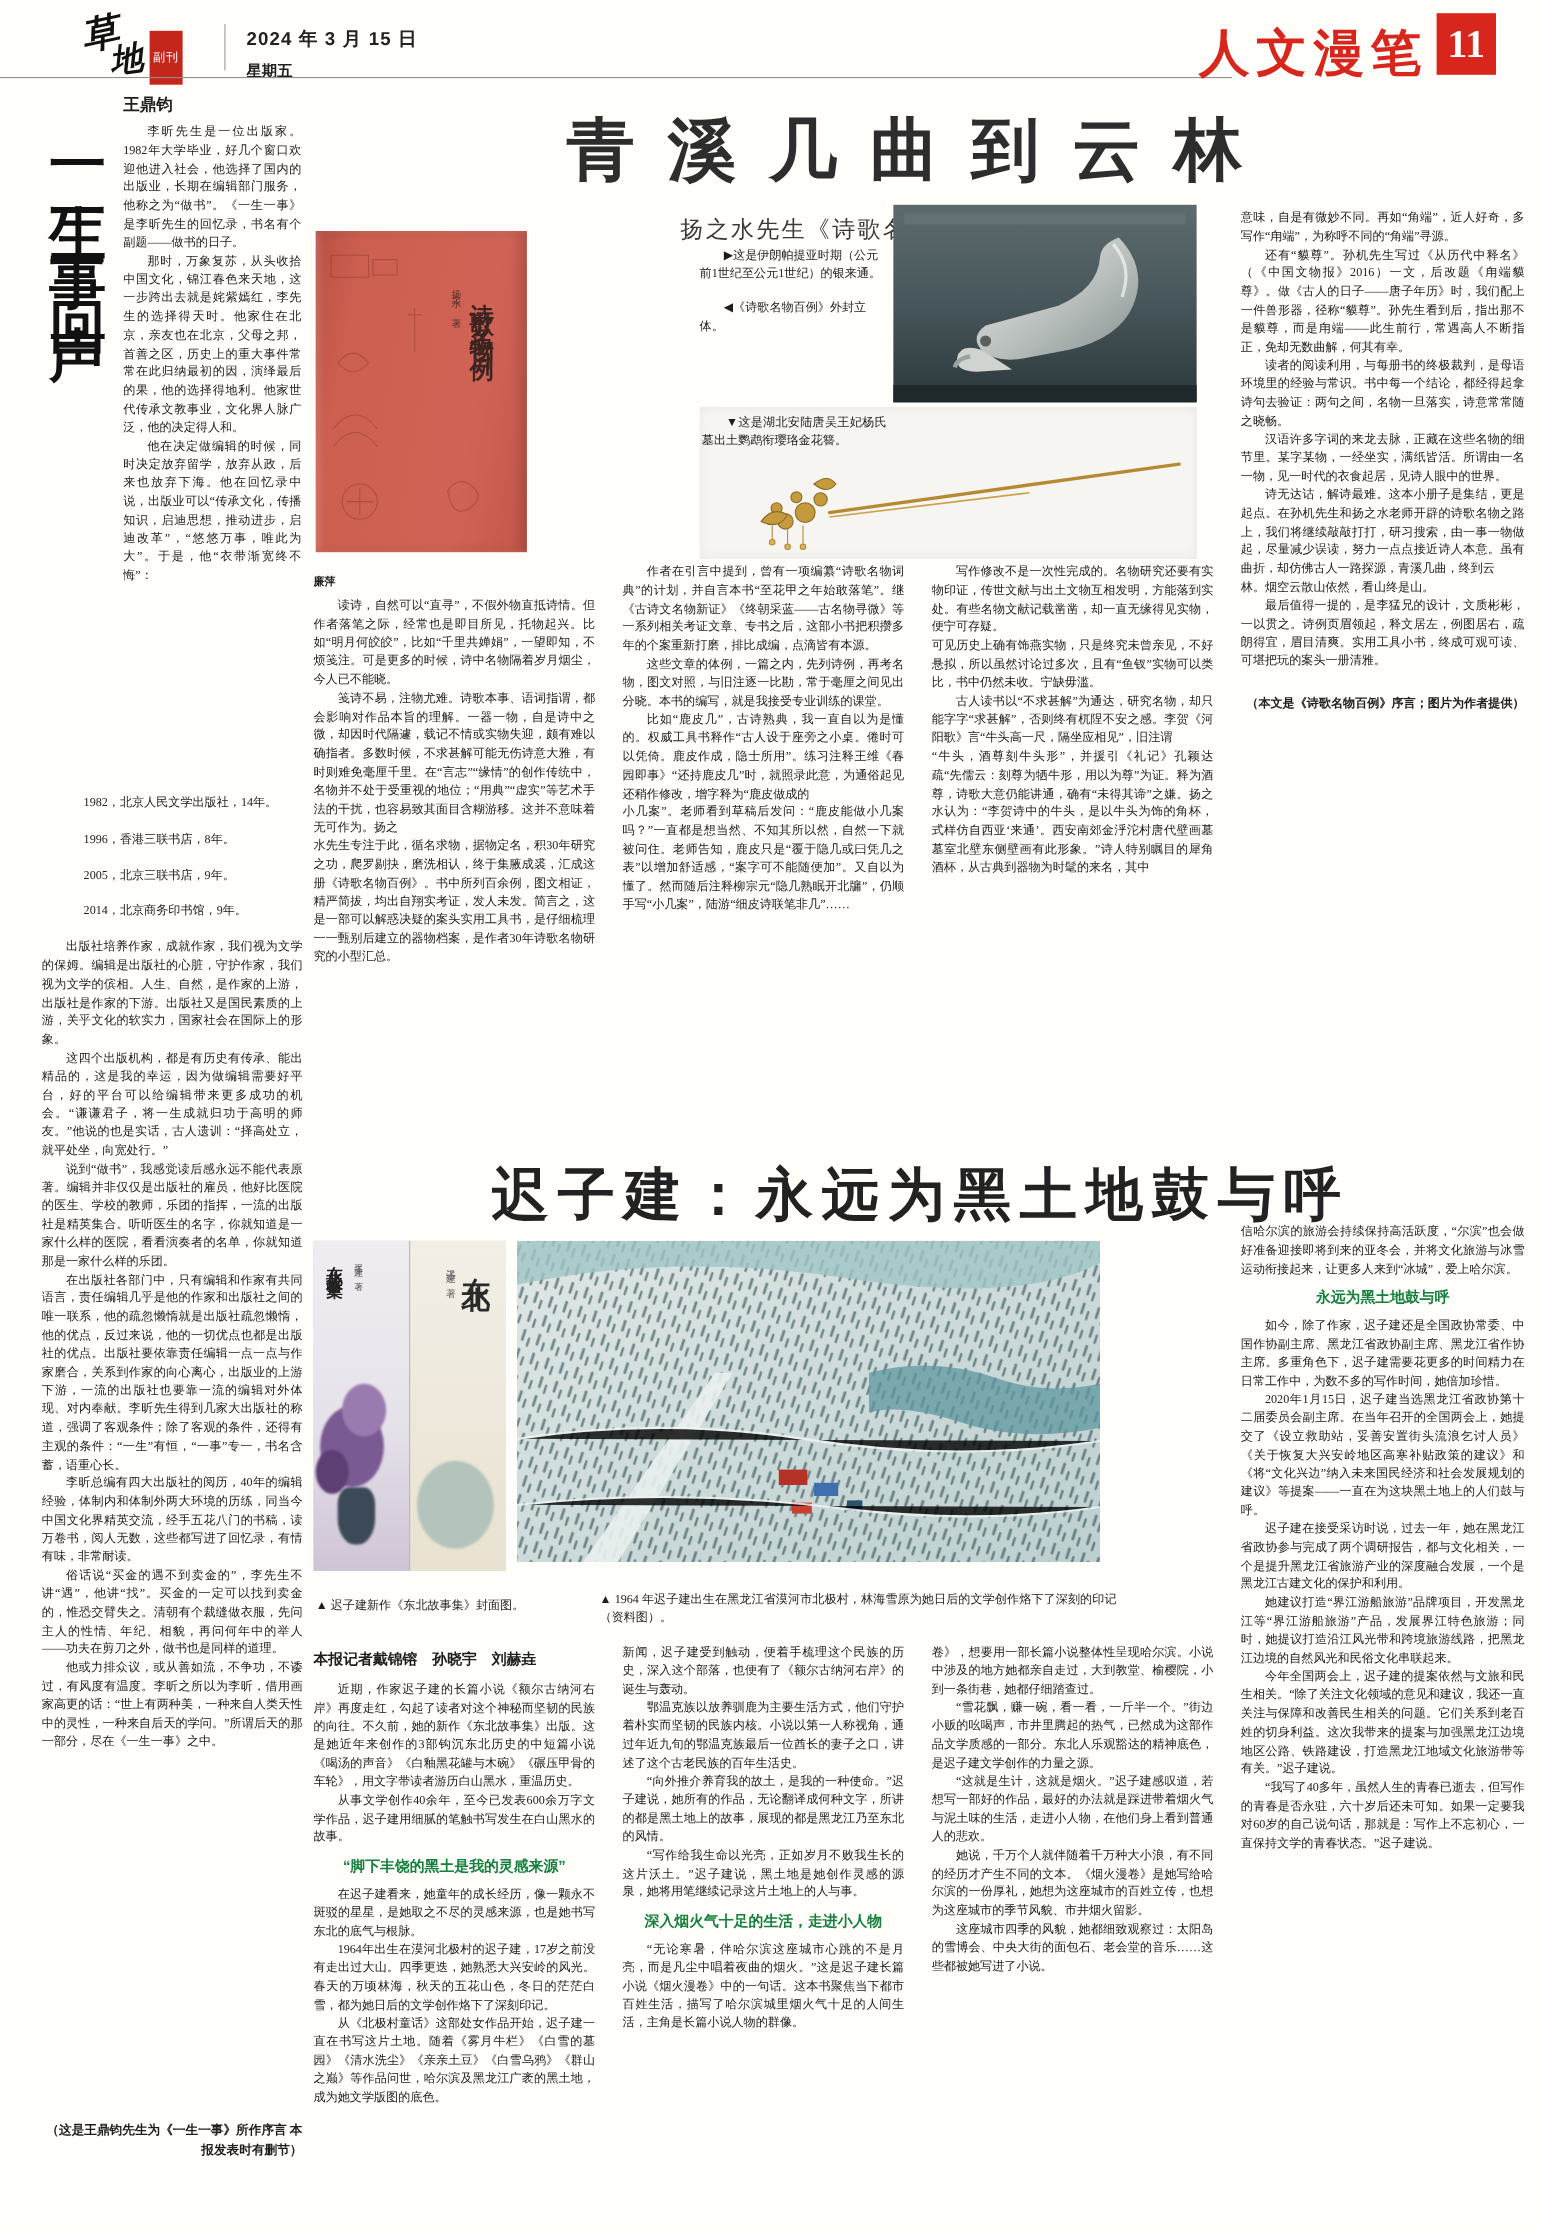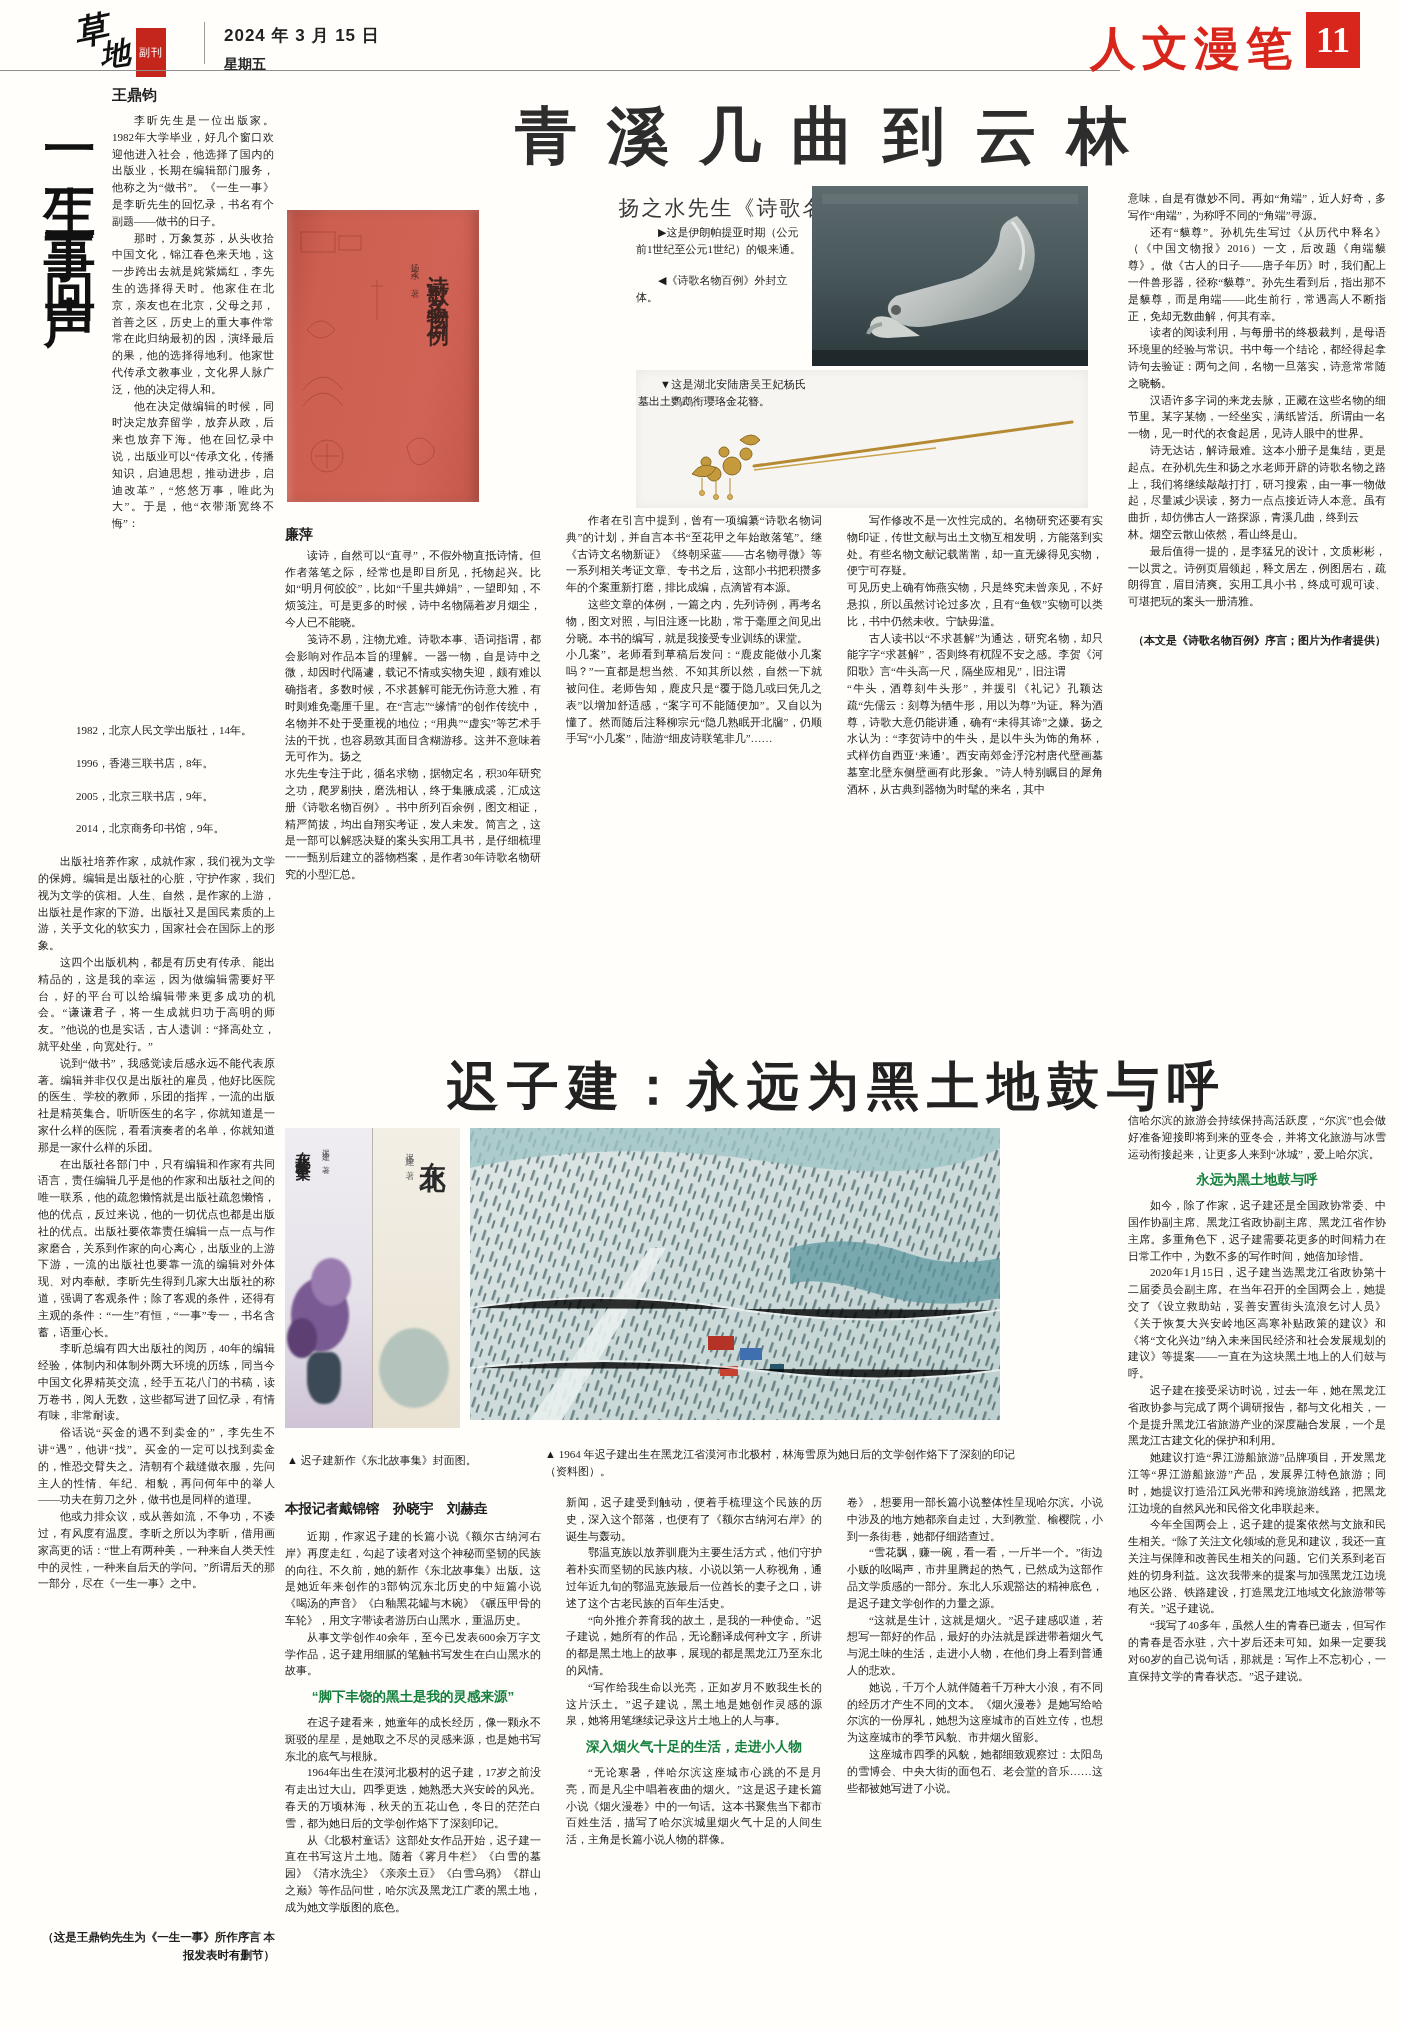--- a/index.html
+++ b/index.html
@@ -50,21 +50,21 @@
   #a1-captions{left:636px;top:224px;width:165px;height:240px;font-size:11px;line-height:17px;}
   #a1-captions p{margin:0 0 14px 0;text-indent:2em;}
   #a1-photo1{left:812px;top:186px;width:276px;height:180px;}
   #a1-photo2{left:636px;top:370px;width:452px;height:138px;background:#f6f5f1;box-shadow:inset 0 0 12px rgba(0,0,0,.06);}
   #a1-photo2 .cap{position:absolute;left:2px;top:6px;width:168px;font-size:11px;line-height:17px;text-indent:2em;text-align:justify;}
   .a1col{top:512px;height:528px;width:256px;}
   #a1-c1{left:285px;}
   #a1-c2{left:566px;}
   #a1-c3{left:847px;}
   #a1-c4{left:1128px;top:190px;height:850px;width:258px;}
-  #a1-byline{font-weight:bold;font-family:"Liberation Sans",sans-serif;font-size:14px;text-indent:0;margin-bottom:4px;}
+  #a1-byline{font-weight:bold;font-family:"Liberation Sans",sans-serif;font-size:10px;text-indent:0;margin-bottom:4px;}
   
   #a2-headline{left:282px;top:1052px;width:1110px;text-align:center;font-size:52px;font-weight:bold;
                letter-spacing:8px;color:#222;font-family:"Liberation Serif",serif;white-space:nowrap;}
   #a2-covers{left:285px;top:1128px;width:175px;height:300px;background:#d8d4cc;display:flex;}
   .bookcover{position:relative;flex:1;overflow:hidden;}
   #bc-left{background:linear-gradient(180deg,#efedf2 0%,#e6e2ea 55%,#cfc4d6 100%);border-right:1px solid #b9b3aa;}
   #bc-left .t{position:absolute;left:8px;top:10px;writing-mode:vertical-rl;text-orientation:upright;font-size:15px;
               font-weight:bold;letter-spacing:4px;color:#222;}
   #bc-left .a{position:absolute;left:34px;top:14px;writing-mode:vertical-rl;text-orientation:upright;font-size:8px;
               letter-spacing:2px;color:#555;}
@@ -201,20 +201,21 @@
 
   <div class="col a1col" id="a1-c1">
     <p id="a1-byline">廉萍</p>
     <p class="bt">读诗，自然可以“直寻”，不假外物直抵诗情。但作者落笔之际，经常也是即目所见，托物起兴。比如“明月何皎皎”，比如“千里共婵娟”，一望即知，不烦笺注。可是更多的时候，诗中名物隔着岁月烟尘，今人已不能晓。</p>
     <p class="bt">笺诗不易，注物尤难。诗歌本事、语词指谓，都会影响对作品本旨的理解。一器一物，自是诗中之微，却因时代隔遽，载记不情或实物失迎，颇有难以确指者。多数时候，不求甚解可能无伤诗意大雅，有时则难免毫厘千里。在“言志”“缘情”的创作传统中，名物并不处于受重视的地位；“用典”“虚实”等艺术手法的干扰，也容易致其面目含糊游移。这并不意味着无可作为。扬之</p>
     <p class="bt ni">水先生专注于此，循名求物，据物定名，积30年研究之功，爬罗剔抉，磨洗相认，终于集腋成裘，汇成这册《诗歌名物百例》。书中所列百余例，图文相证，精严简拔，均出自翔实考证，发人未发。简言之，这是一部可以解惑决疑的案头实用工具书，是仔细梳理一一甄别后建立的器物档案，是作者30年诗歌名物研究的小型汇总。</p>
   </div>
   <div class="col a1col" id="a1-c2">
     <p class="bt">作者在引言中提到，曾有一项编纂“诗歌名物词典”的计划，并自言本书“至花甲之年始敢落笔”。继《古诗文名物新证》《终朝采蓝——古名物寻微》等一系列相关考证文章、专书之后，这部小书把积攒多年的个案重新打磨，排比成编，点滴皆有本源。</p>
     <p class="bt">这些文章的体例，一篇之内，先列诗例，再考名物，图文对照，与旧注逐一比勘，常于毫厘之间见出分晓。本书的编写，就是我接受专业训练的课堂。</p>
+    <p class="bt">比如“鹿皮几”，古诗熟典，我一直自以为是懂的。权威工具书释作“古人设于座旁之小桌。倦时可以凭倚。鹿皮作成，隐士所用”。练习注释王维《春园即事》“还持鹿皮几”时，就照录此意，为通俗起见还稍作修改，增字释为“鹿皮做成的</p>
     <p class="bt ni">小几案”。老师看到草稿后发问：“鹿皮能做小几案吗？”一直都是想当然、不知其所以然，自然一下就被问住。老师告知，鹿皮只是“覆于隐几或曰凭几之表”以增加舒适感，“案字可不能随便加”。又自以为懂了。然而随后注释柳宗元“隐几熟眠开北牖”，仍顺手写“小几案”，陆游“细皮诗联笔非几”……</p>
   </div>
   <div class="col a1col" id="a1-c3">
     <p class="bt">写作修改不是一次性完成的。名物研究还要有实物印证，传世文献与出土文物互相发明，方能落到实处。有些名物文献记载凿凿，却一直无缘得见实物，便宁可存疑。</p>
     <p class="bt ni">可见历史上确有饰燕实物，只是终究未曾亲见，不好悬拟，所以虽然讨论过多次，且有“鱼钗”实物可以类比，书中仍然未收。宁缺毋滥。</p>
     <p class="bt">古人读书以“不求甚解”为通达，研究名物，却只能字字“求甚解”，否则终有杌陧不安之感。李贺《河阳歌》言“牛头高一尺，隔坐应相见”，旧注谓</p>
     <p class="bt ni">“牛头，酒尊刻牛头形”，并援引《礼记》孔颖达疏“先儒云：刻尊为牺牛形，用以为尊”为证。释为酒尊，诗歌大意仍能讲通，确有“未得其谛”之嫌。扬之水认为：“李贺诗中的牛头，是以牛头为饰的角杯，式样仿自西亚‘来通’。西安南郊金泘沱村唐代壁画墓墓室北壁东侧壁画有此形象。”诗人特别瞩目的犀角酒杯，从古典到器物为时髦的来名，其中</p>
   </div>
   <div class="col" id="a1-c4">
     <p class="bt ni">意味，自是有微妙不同。再如“角端”，近人好奇，多写作“甪端”，为称呼不同的“角端”寻源。</p>

